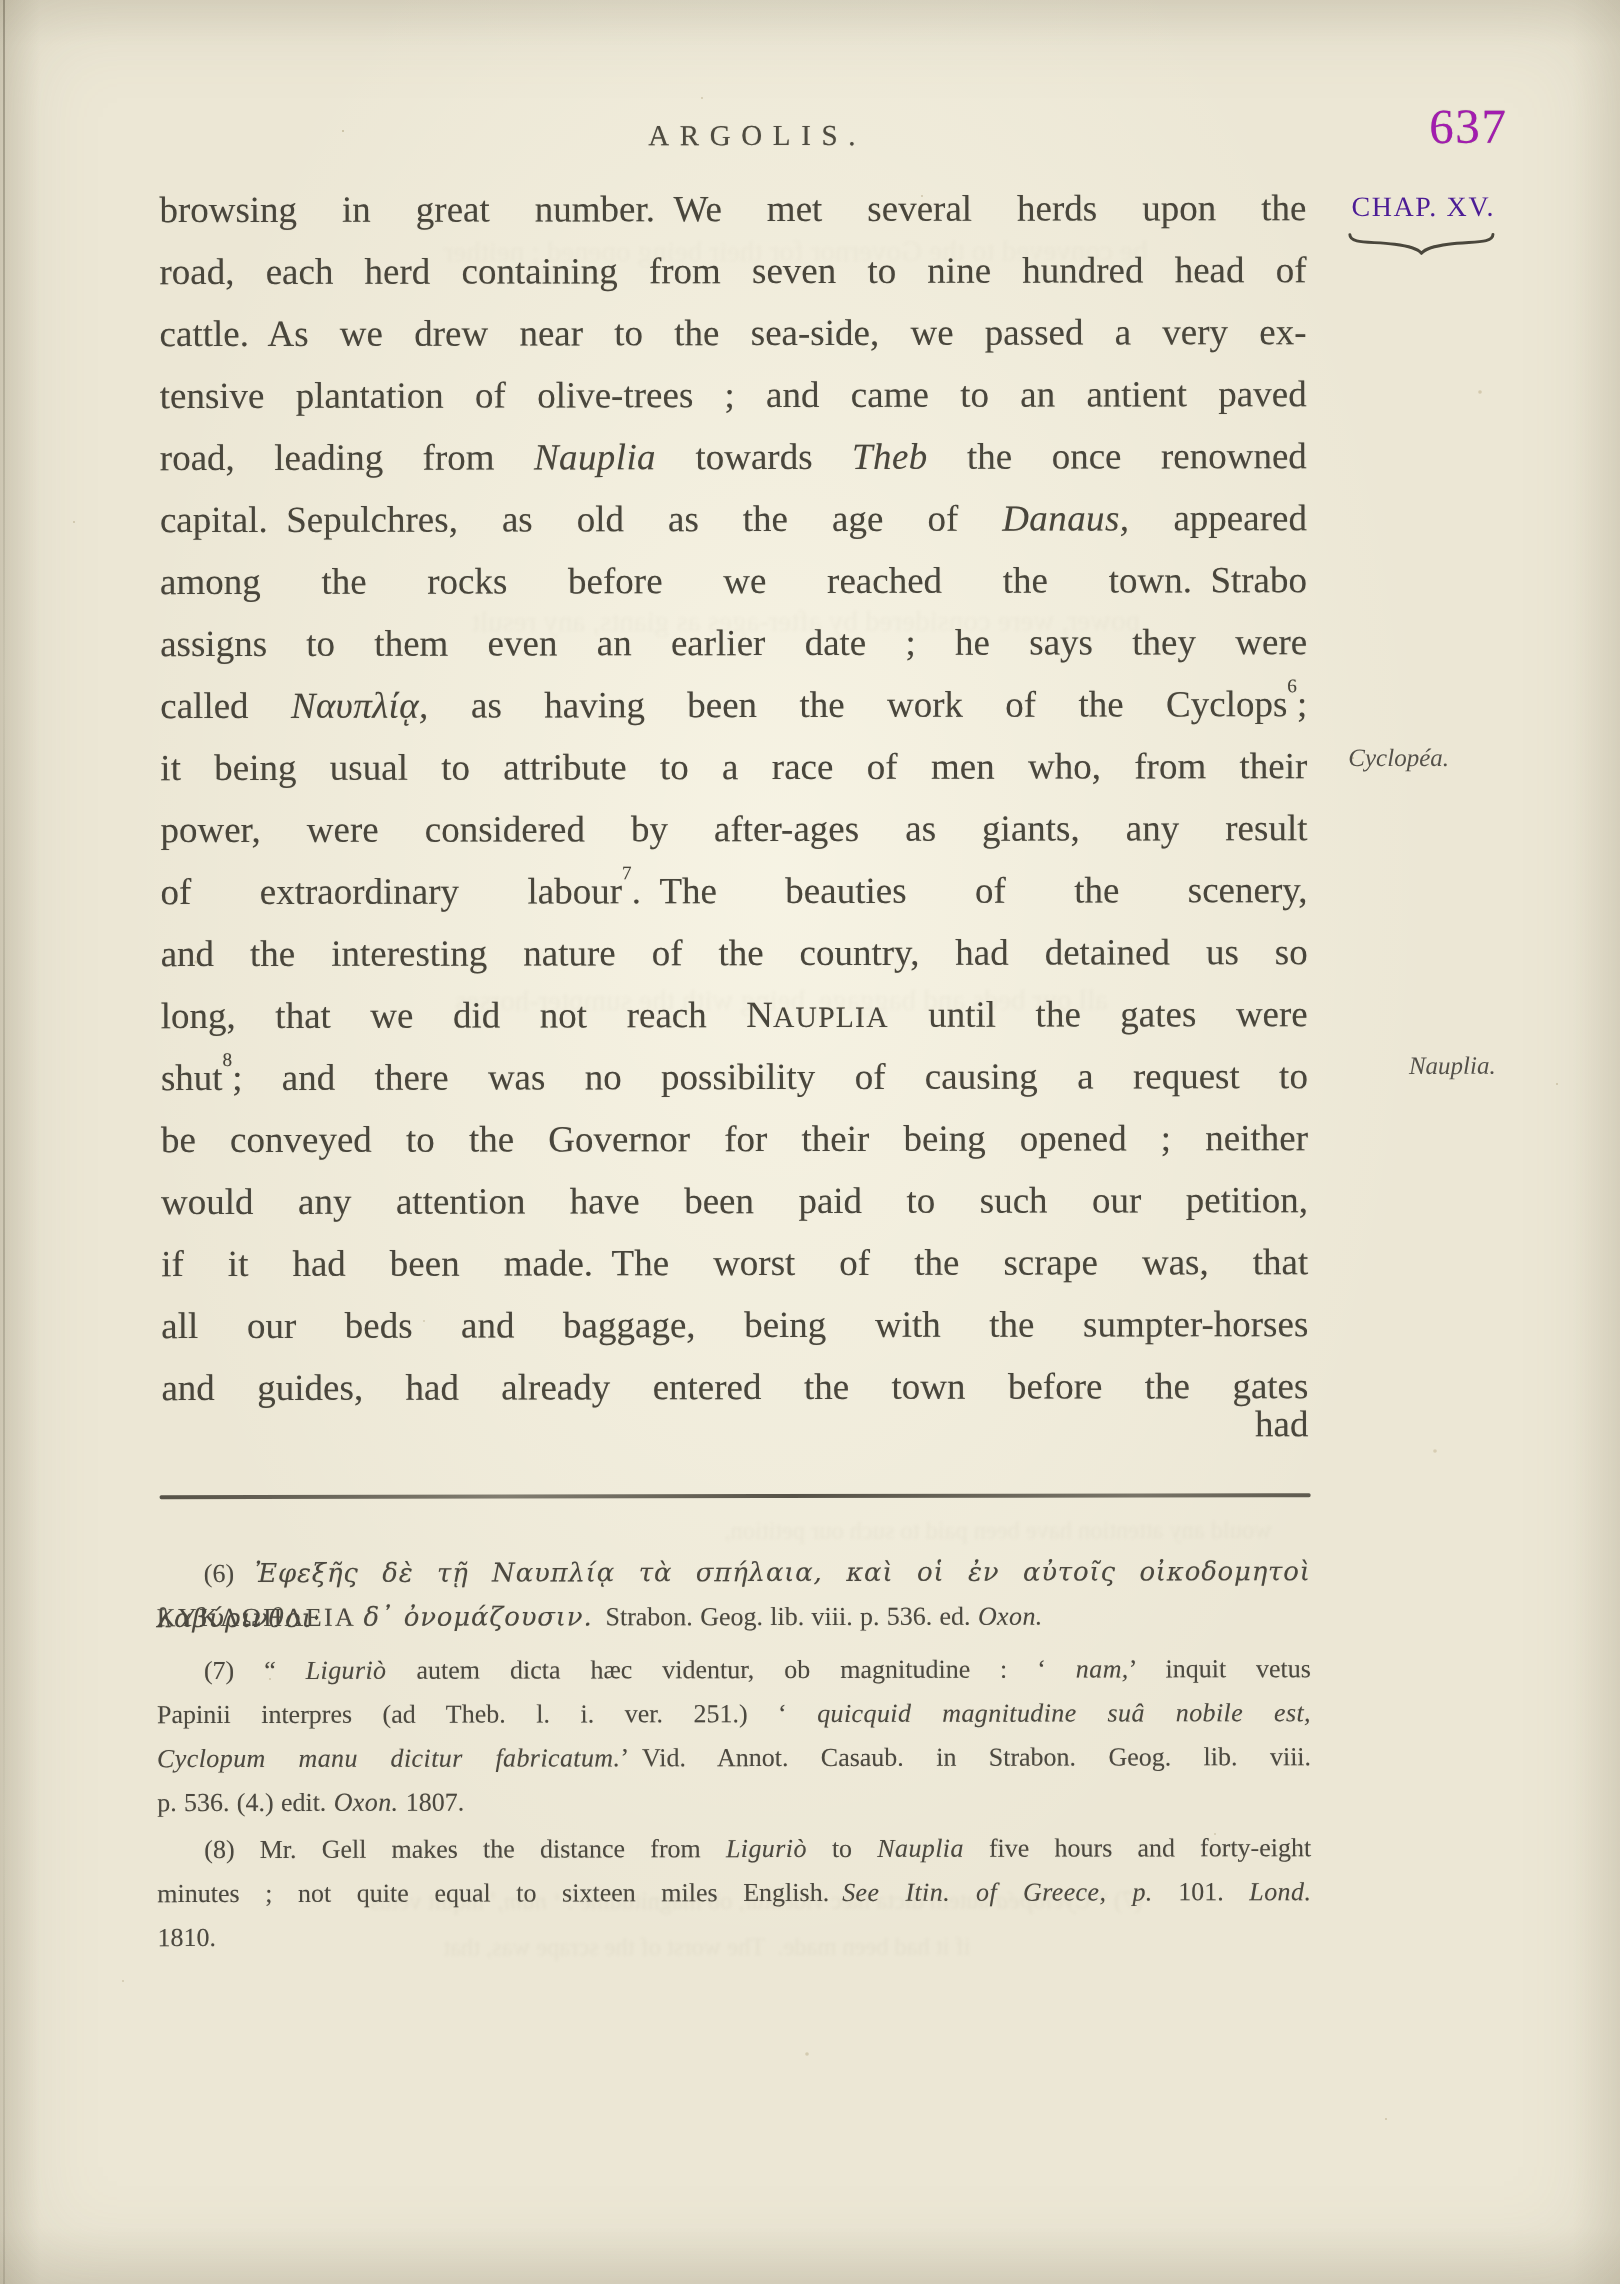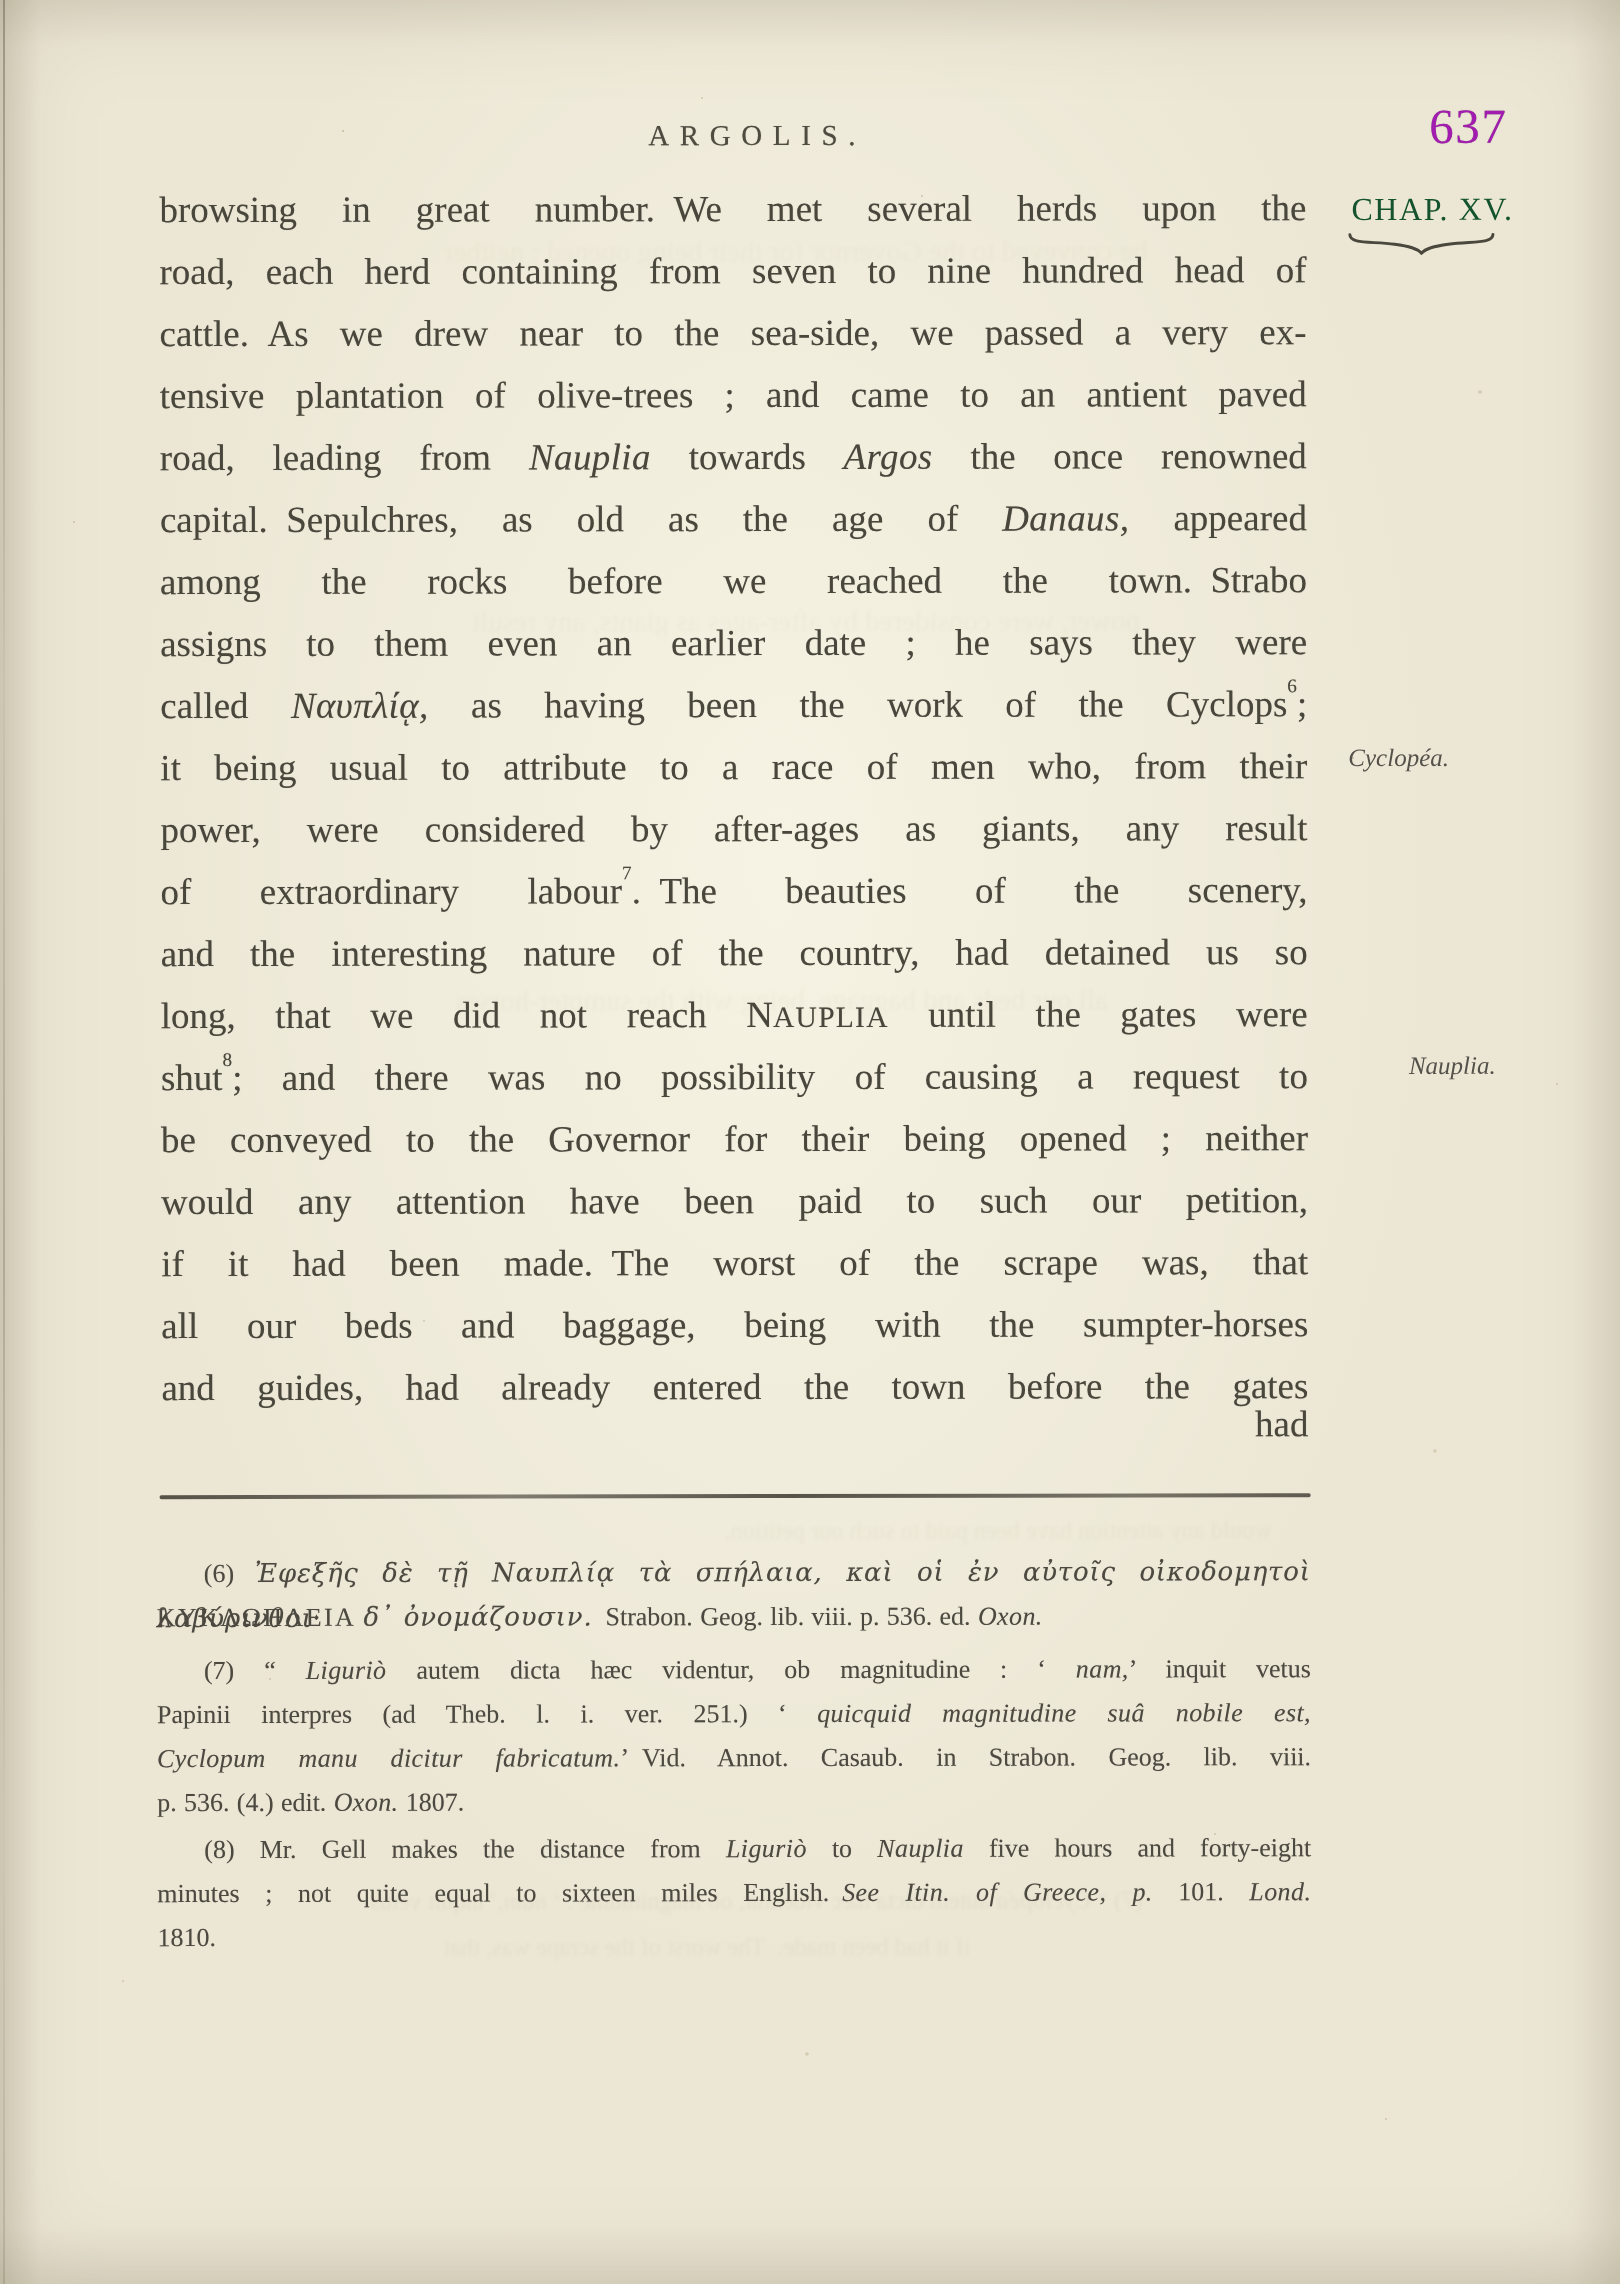--- a/index.html
+++ b/index.html
@@ -43,21 +43,21 @@
     font-size:29px;letter-spacing:10.6px;color:#4e4b40;
     text-shadow:0 0 0.8px rgba(70,65,55,.5);
   }
   .page-number{
     position:absolute;left:1431px;top:99px;
     font-size:49px;color:#a21caf;letter-spacing:1.6px;
     text-shadow:0 0 0.8px rgba(60,55,45,.5);
   }
   .chap-note{
     position:absolute;left:1353px;top:192px;
-    font-size:32px;letter-spacing:1.6px;color:#14532d;
+    font-size:28px;letter-spacing:1.6px;color:#4c1d95;
   }
   .chap-brace{position:absolute;left:1349px;top:233px;}
   .body-text{
     position:absolute;left:161px;top:178px;width:1147px;
     font-size:37px;line-height:62px;word-spacing:1.6px;
     text-shadow:0 0 0.8px rgba(70,65,55,.35);
   }
   .bline{text-align:justify;text-align-last:justify;white-space:normal;height:62px;overflow:visible;}
   .catchword{
     position:absolute;left:161px;top:1403px;width:1147px;
@@ -118,21 +118,21 @@
     <svg width="148" height="23" viewBox="0 0 182 28">
       <path d="M3,3 C3,15 30,11 58,15 C76,17.5 86,20 91,26 C96,20 106,17.5 124,15 C152,11 179,15 179,3" fill="none" stroke="#4a473c" stroke-width="3.6" stroke-linecap="round"></path>
     </svg>
   </div>
 
   <div class="body-text">
     <div class="bline">browsing in great number. We met several herds upon the</div>
     <div class="bline">road, each herd containing from seven to nine hundred head of</div>
     <div class="bline">cattle. As we drew near to the sea-side, we passed a very ex-</div>
     <div class="bline">tensive plantation of olive-trees ; and came to an antient paved</div>
-    <div class="bline">road, leading from <i>Nauplia</i> towards <i>Argos</i> the once renowned</div>
+    <div class="bline">road, leading from <i>Nauplia</i> towards <i>Theb</i> the once renowned</div>
     <div class="bline">capital. Sepulchres, as old as the age of <i>Danaus,</i> appeared</div>
     <div class="bline">among the rocks before we reached the town. Strabo</div>
     <div class="bline">assigns to them even an earlier date ; he says they were</div>
     <div class="bline">called <i>Ναυπλίᾳ,</i> as having been the work of the Cyclops<sup>6</sup>;</div>
     <div class="bline">it being usual to attribute to a race of men who, from their</div>
     <div class="bline">power, were considered by after-ages as giants, any result</div>
     <div class="bline">of extraordinary labour<sup>7</sup>. The beauties of the scenery,</div>
     <div class="bline">and the interesting nature of the country, had detained us so</div>
     <div class="bline">long, that we did not reach N<span class="ssc">AUPLIA</span> until the gates were</div>
     <div class="bline">shut<sup>8</sup>; and there was no possibility of causing a request to</div>

